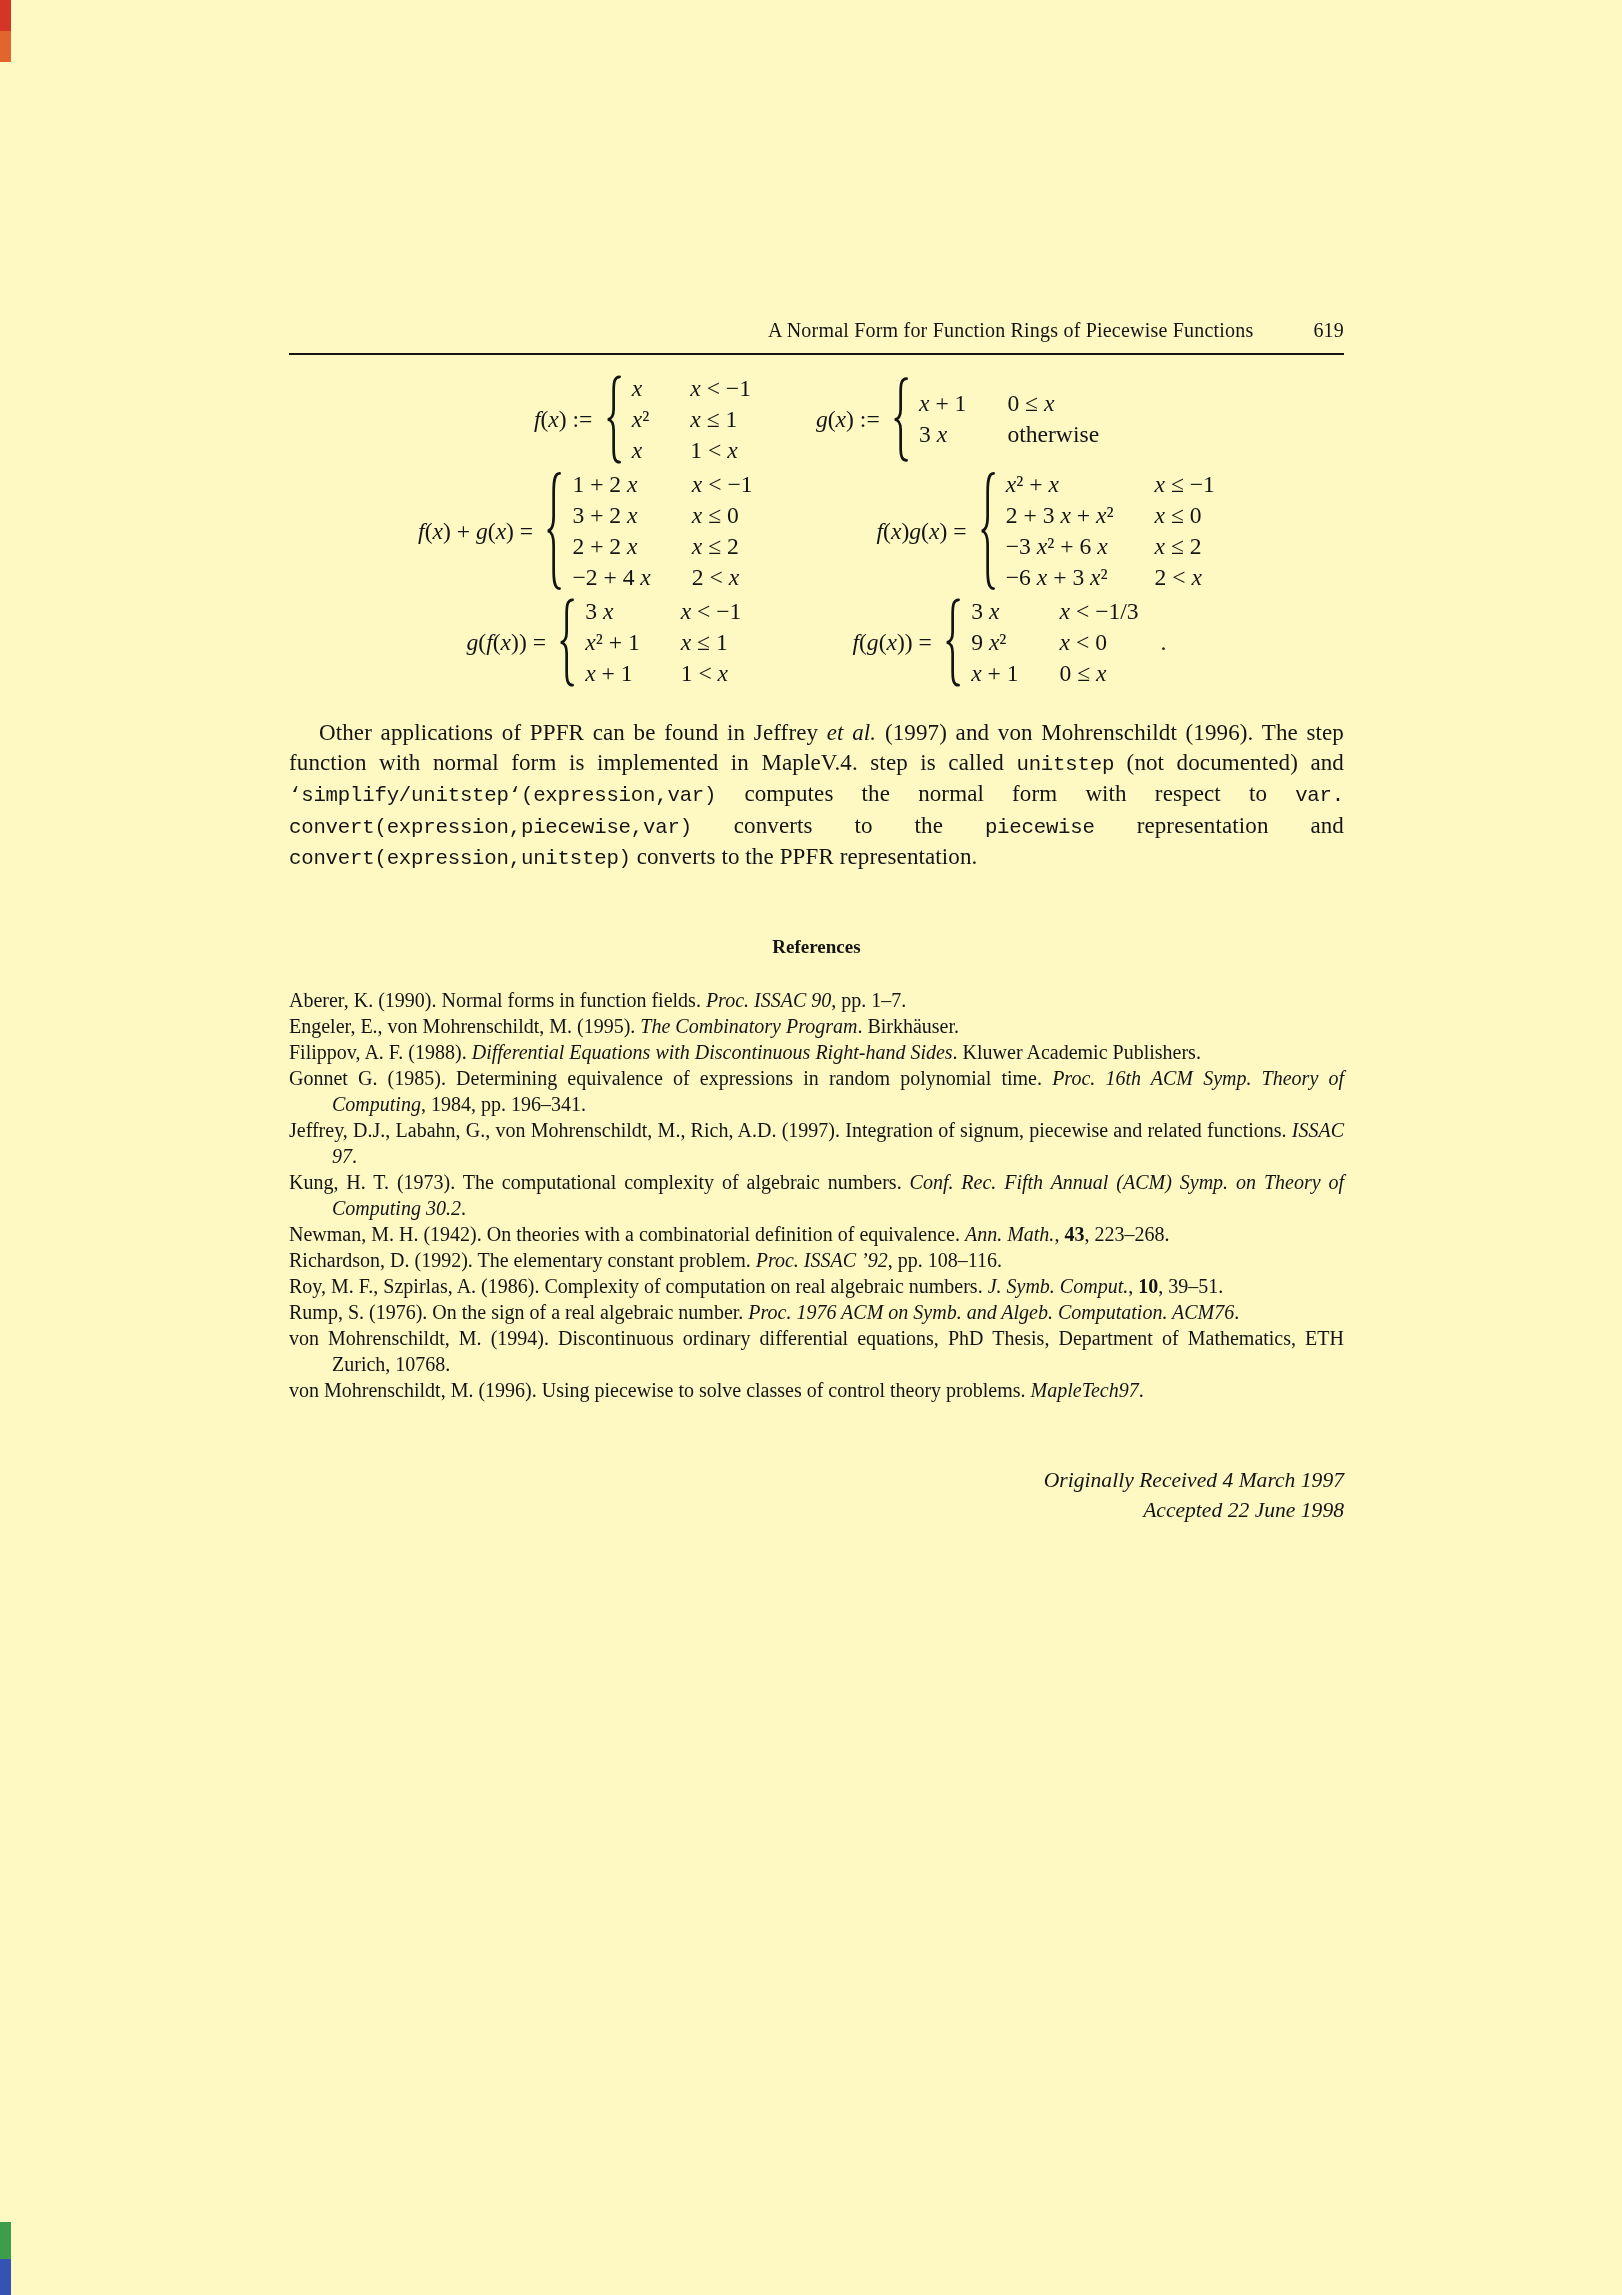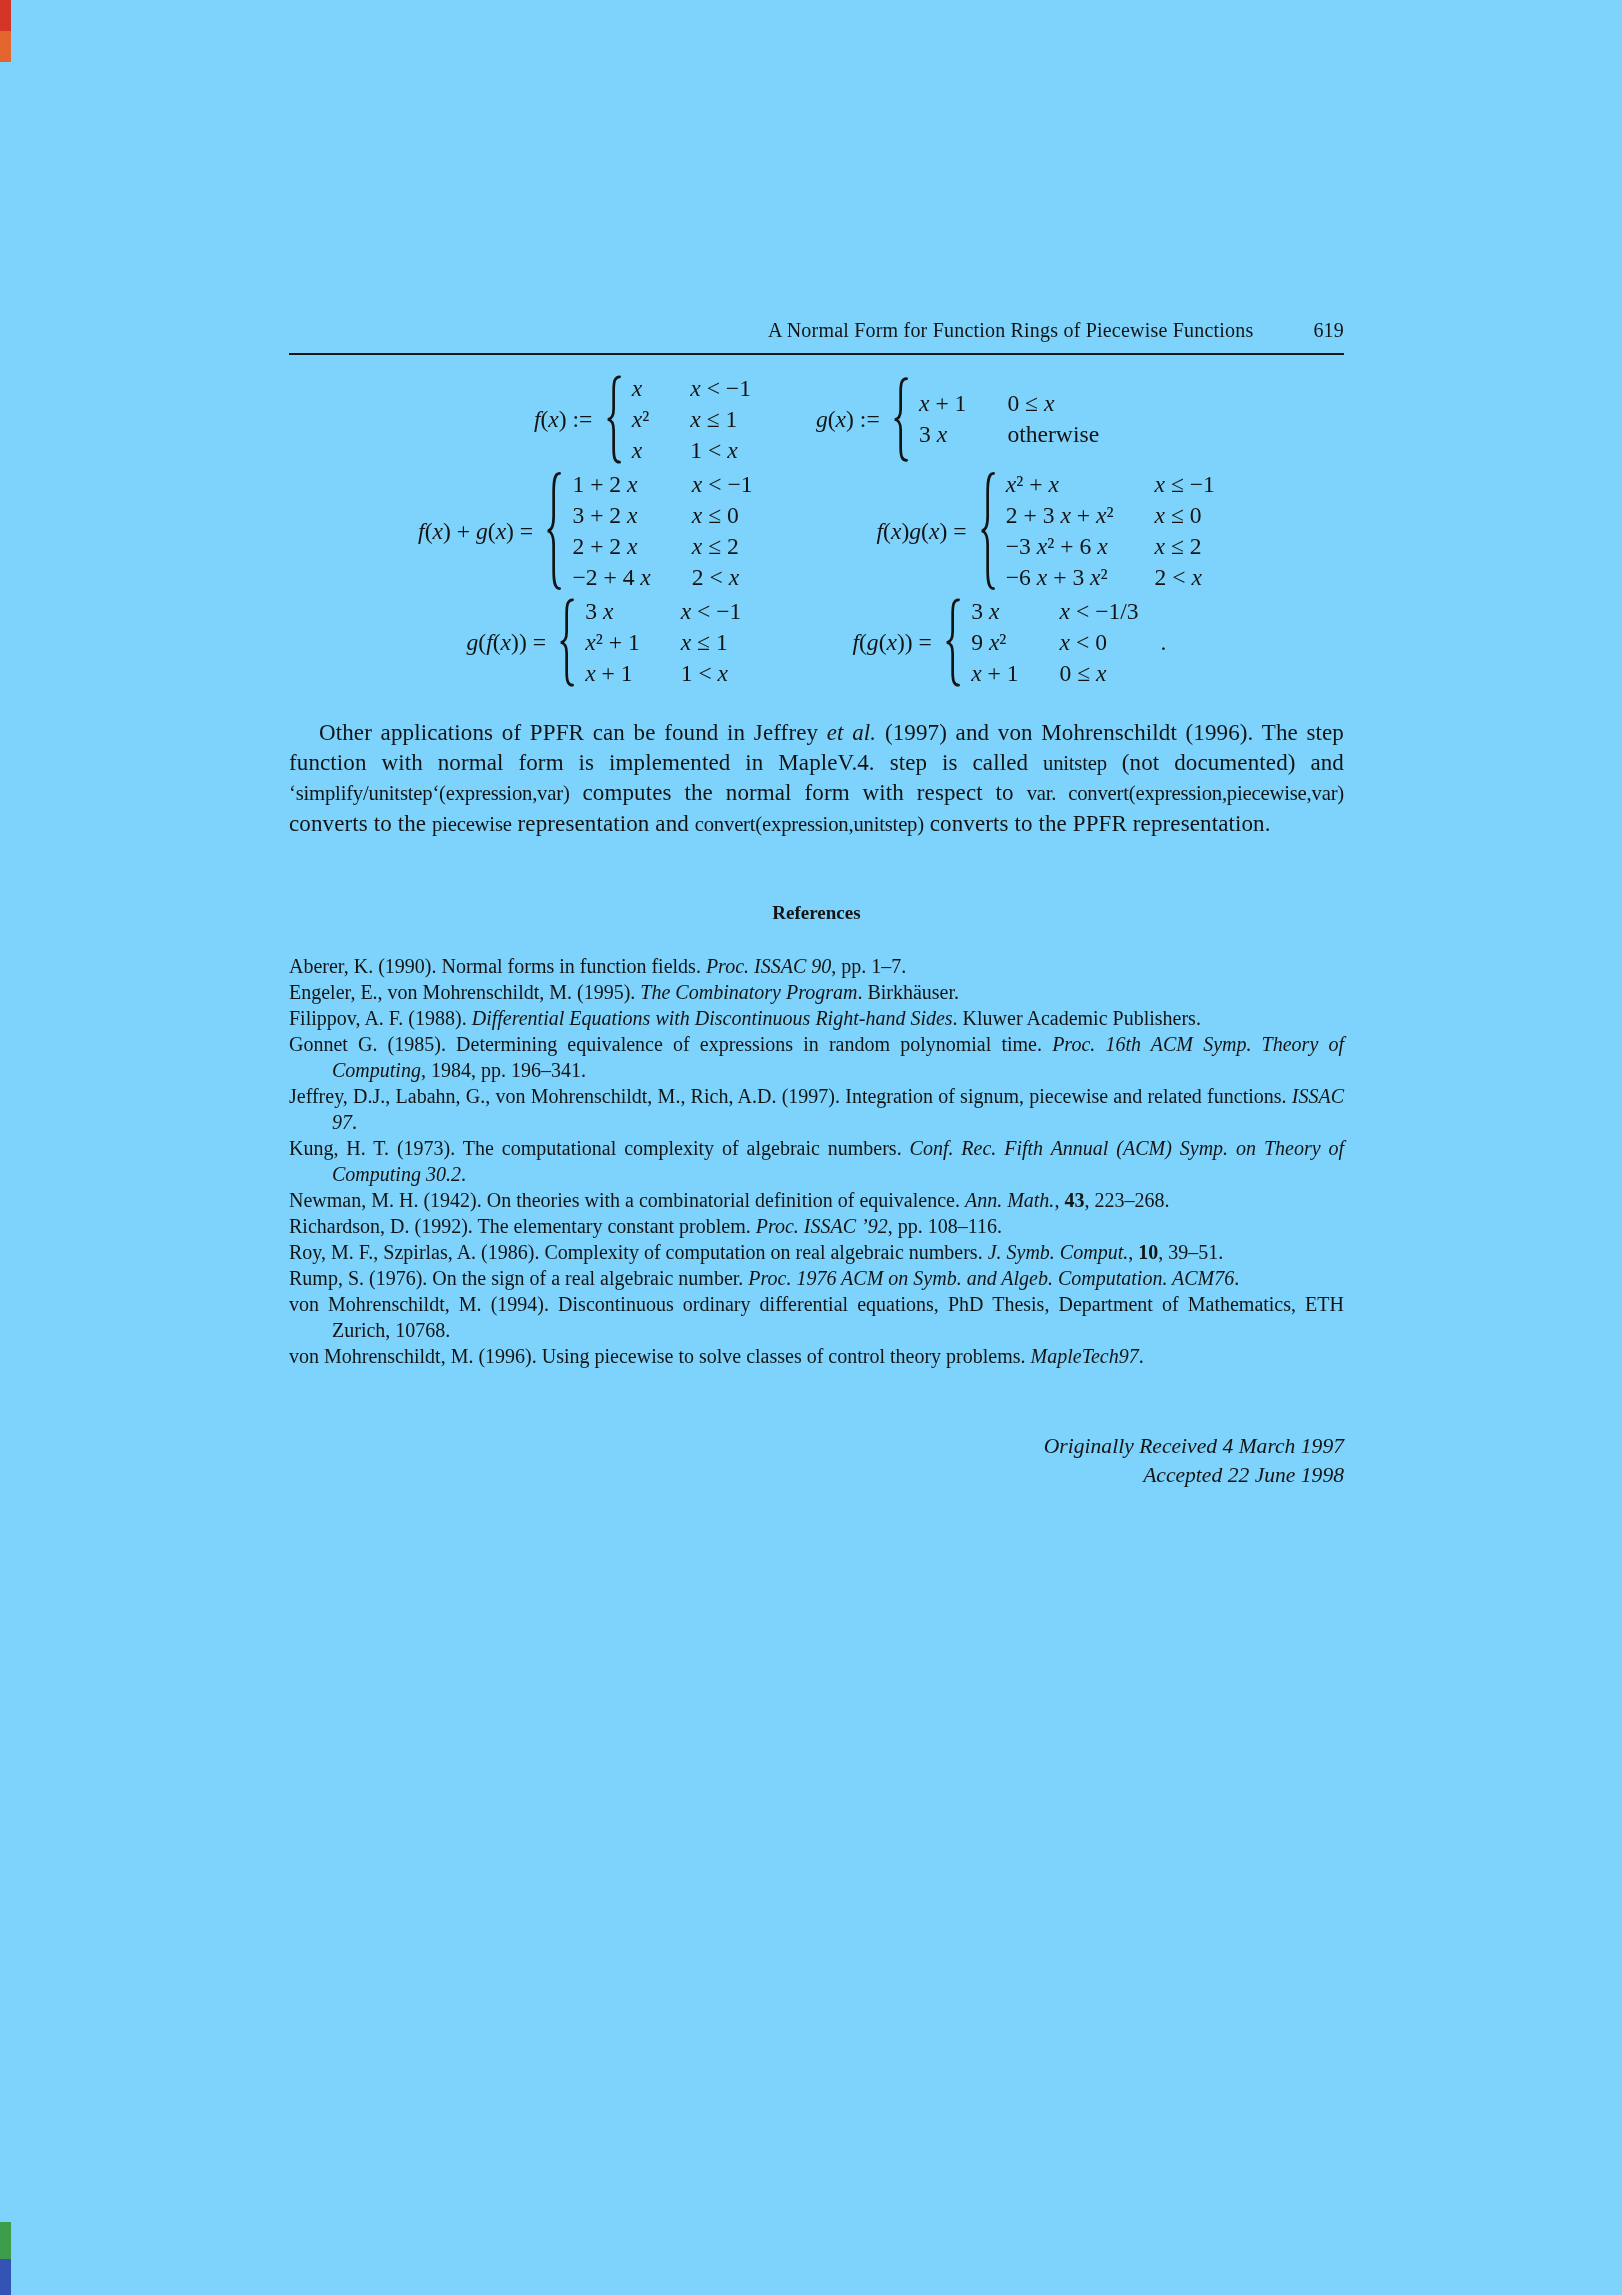--- a/index.html
+++ b/index.html
@@ -1,20 +1,20 @@
 <!DOCTYPE html>
 <html style="font-size:10.5px"><head>
 <meta charset="utf-8">
 <style>
   html, body { margin: 0; padding: 0; background: #ffffff; }
   .page {
     position: relative;
     width: 1622px;
     height: 2295px;
-    background: #7dd3fc;
+    background: #fef9c3;
     font-family: "Liberation Serif", serif;
     color: #141414;
     overflow: hidden;
   }
   .scan-mark { position: absolute; left: 0; width: 10.5px; }
   .scan-mark div { width: 100%; }
   .scan-mark-top { top: 0; height: 63px; }
   .scan-mark-top div { height: 31px; }
   .scan-mark-bottom { bottom: 0; height: 73px; }
   .scan-mark-bottom div { height: 37px; }
@@ -85,21 +85,21 @@
   .received-block {
     margin-top: 63px;
     text-align: right;
     font-style: italic;
     font-size: 21.6px;
     line-height: 29.4px;
   }
 
   .it { font-style: italic; }
   .bold { font-weight: bold; }
-  .mono { font-family: Liberation Serif, serif; font-size: 0.90em; letter-spacing: -0.01em; }
+  .mono { font-family: Liberation Mono, monospace; font-size: 0.90em; letter-spacing: -0.01em; }
 </style>
 </head>
 <body>
 
 <div class="page">
 
   <div class="scan-mark scan-mark-top">
     <div style="background: rgb(212, 53, 39);"></div>
     <div style="background: rgb(226, 101, 46);"></div>
   </div>

